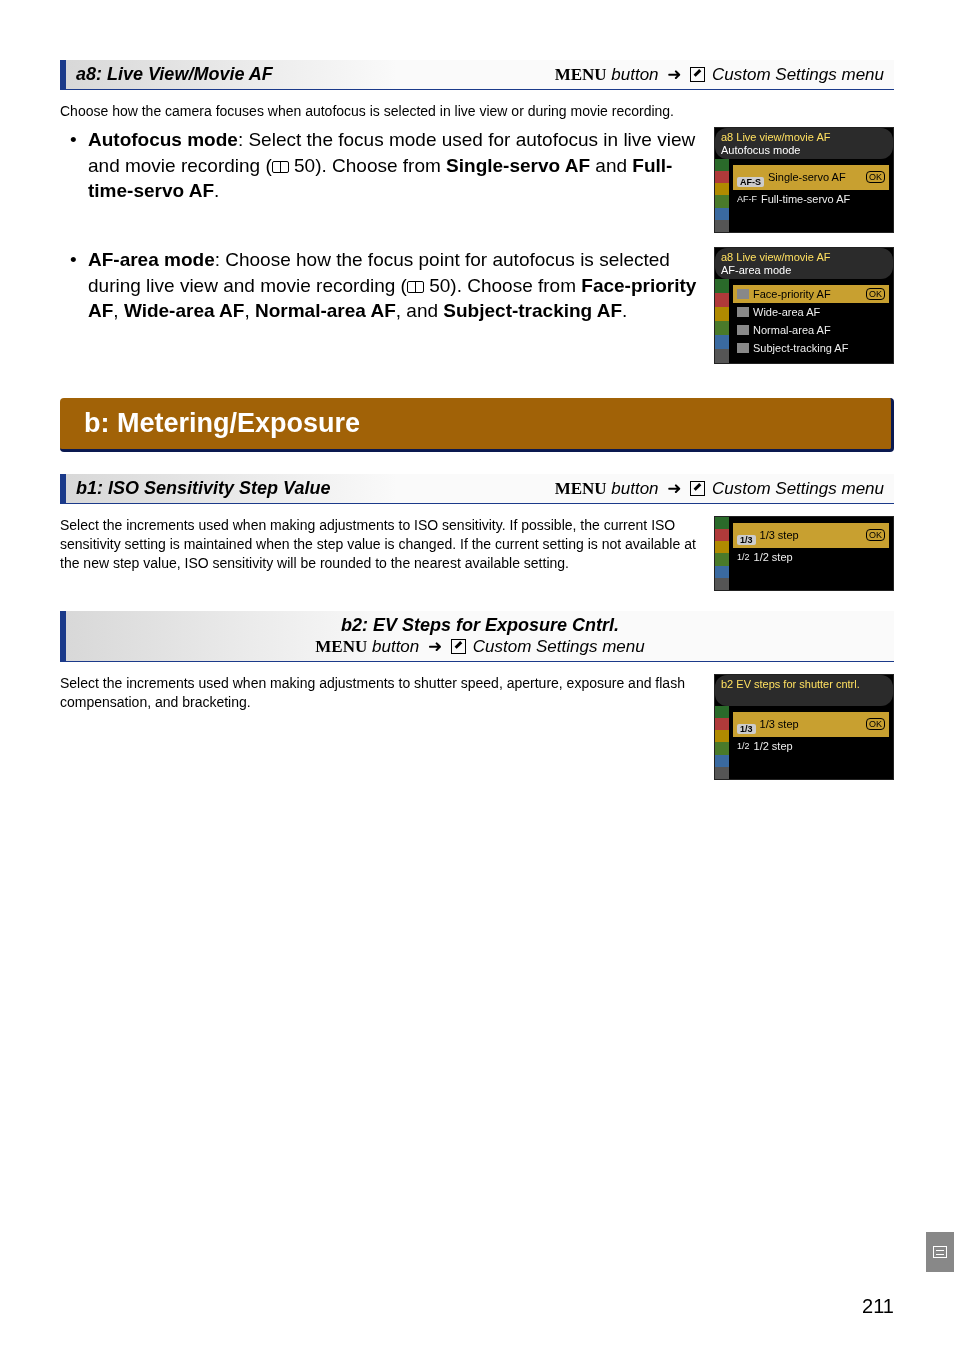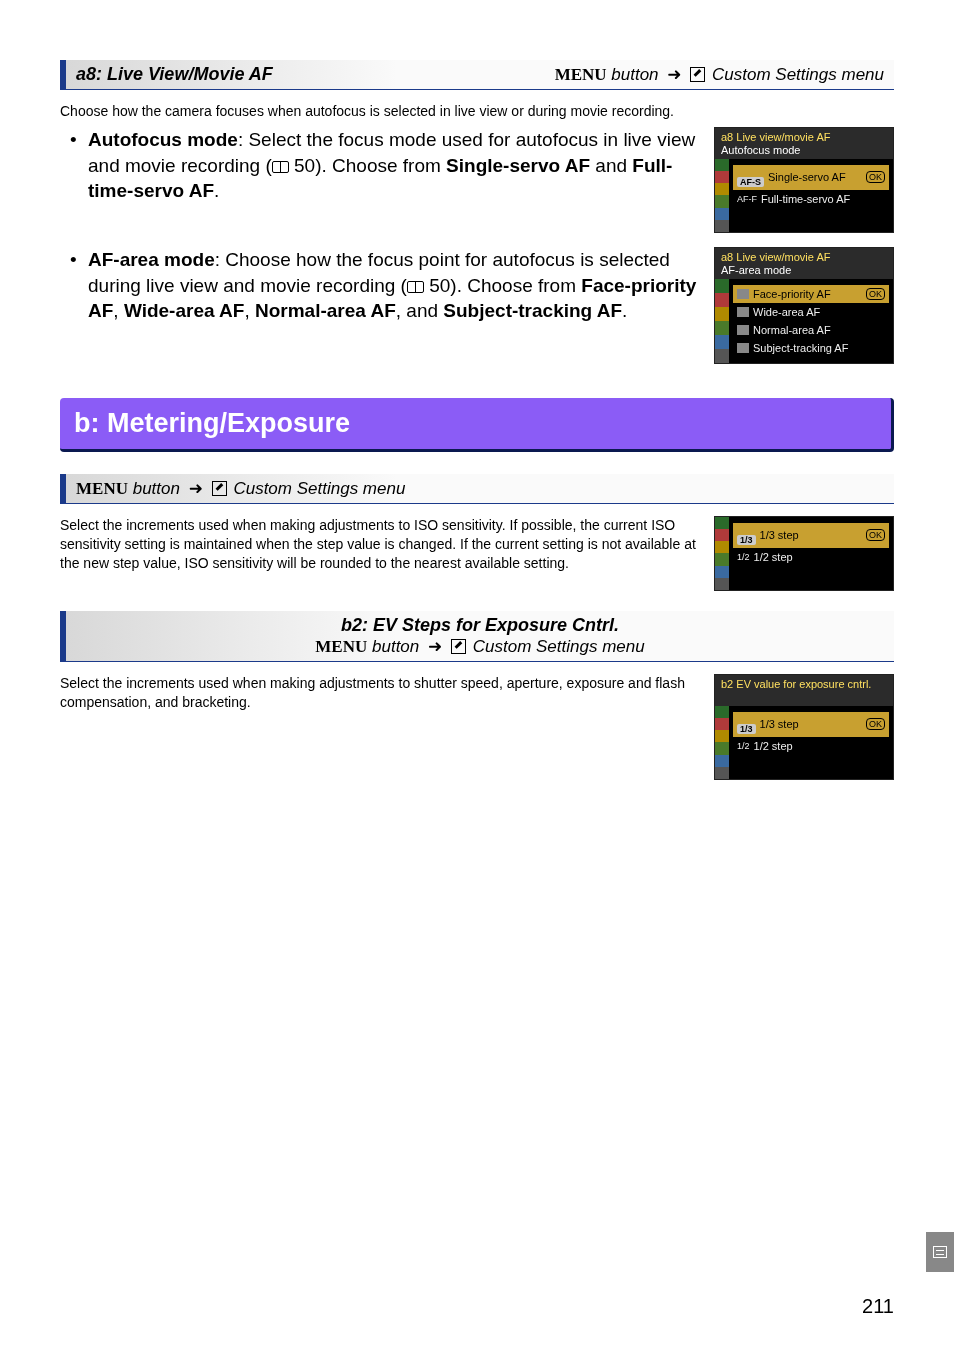--- a/index.html
+++ b/index.html
@@ -33,41 +33,41 @@
   .content-row .text-col { flex: 1; }
   .content-row .img-col { width: 180px; flex-shrink: 0; }
   ul.bullets { list-style: none; padding-left: 14px; }
   ul.bullets li { position: relative; padding-left: 14px; font-size: 19px; line-height: 1.35; margin-bottom: 18px;}
   ul.bullets li::before { content:'•'; position:absolute; left:-4px; top:0;}
   .bold { font-weight: 700; }
   .condensed { font-family: "Arial Narrow", Arial, sans-serif; font-stretch: condensed; }
   .book-icon { display: inline-block; width: 17px; height: 12px; border: 1.2px solid #000; border-radius: 2px 2px 2px 2px; position: relative; vertical-align: -1px;}
   .book-icon::after { content:''; position:absolute; left:50%; top:0; bottom:0; width:1px; background:#000;}
   .major-heading {
-    background: #8b5cf6;
+    background: #a16207;
     color: #fff;
     font-size: 27px;
     font-weight: 700;
-    padding: 10px 14px;
+    padding: 10px 24px;
     border-radius: 4px;
     border-right: 3px solid #0a1950;
     border-bottom: 3px solid #0a1950;
     margin: 28px 0 22px 0;
   }
   
   .cam-menu {
     width: 180px;
     font-size: 11px;
     font-family: Arial, sans-serif;
     color: #eee;
     background: #000;
     border: 1px solid #222;
     margin-bottom: 6px;
   }
-  .cam-menu .cam-header { background:#2b2b2b; padding: 3px 6px; }
+  .cam-menu .cam-header { background:#2b2b2b; padding: 3px 6px; border-radius: 12px; }
   .cam-menu .cam-header .cam-title { color:#ffe060; font-size:11px; display:block;}
   .cam-menu .cam-header .cam-sub { color:#fff; font-size:11px; display:block; margin-top:1px;}
   .cam-menu .cam-body { display:flex; }
   .cam-menu .cam-side { width:14px; display:flex; flex-direction:column;}
   .cam-menu .cam-side div { flex:1; }
   .cam-menu .cam-side .s1{background:#2a6a2a;} .cam-menu .cam-side .s2{background:#b03a3a;}
   .cam-menu .cam-side .s3{background:#b08a00;} .cam-menu .cam-side .s4{background:#4a7a2a;}
   .cam-menu .cam-side .s5{background:#3a6aa0;} .cam-menu .cam-side .s6{background:#555;}
   .cam-menu .cam-list { flex:1; padding: 6px 4px;}
   .cam-menu .cam-item { padding: 3px 4px; display:flex; align-items:center; gap:4px;}
@@ -180,20 +180,21 @@
             </div>
         </div>
       </div>
     </div>
   </div>
 </div>
 
 <div class="major-heading">b: Metering/Exposure</div>
 
 <div class="section-bar-a">
+  <span class="section-title">b1: ISO Sensitivity Step Value</span>
   <span class="menu-path">
     <span class="menu-btn condensed">MENU</span>
     <span>button</span>
     <span class="arrow">➜</span>
     <span class="pencil-icon"></span>
     <span>Custom Settings menu</span>
   </span>
 </div>
 
 <div class="content-row">
@@ -239,21 +240,21 @@
   </span>
 </div>
 
 <div class="content-row">
   <div class="text-col">
     <p class="body-text">Select the increments used when making adjustments to shutter speed, aperture, exposure and flash compensation, and bracketing.</p>
   </div>
   <div class="img-col">
     <div class="cam-menu">
       <div class="cam-header">
-        <span class="cam-title">b2 EV value for exposure cntrl.</span>
+        <span class="cam-title">b2 EV steps for shutter cntrl.</span>
         <span class="cam-sub">&nbsp;</span>
       </div>
       <div class="cam-body">
         <div class="cam-side">
             <div class="s1"></div>
             <div class="s2"></div>
             <div class="s3"></div>
             <div class="s4"></div>
             <div class="s5"></div>
             <div class="s6"></div>

